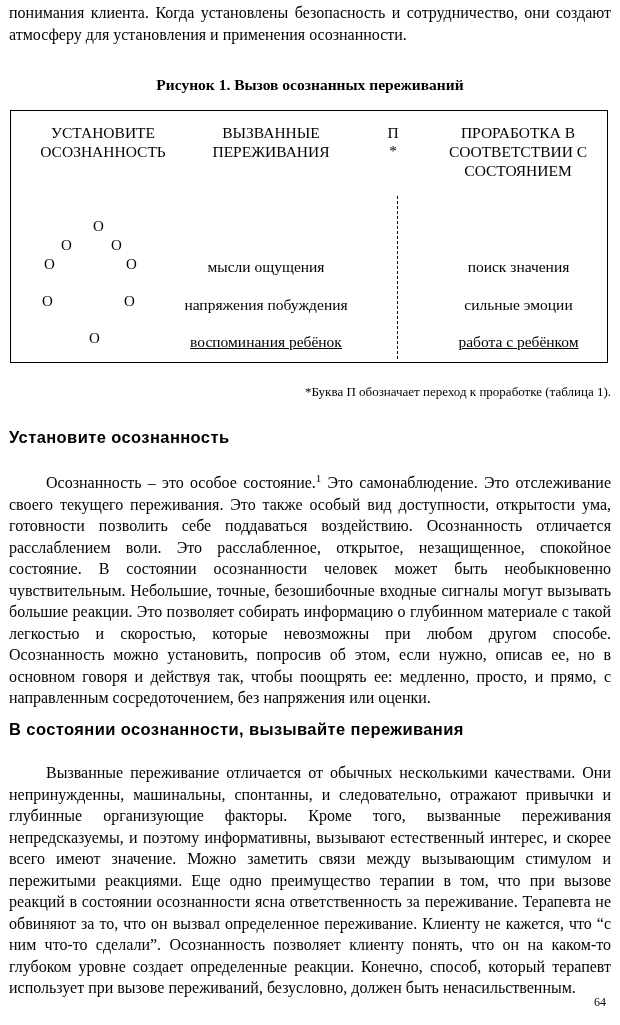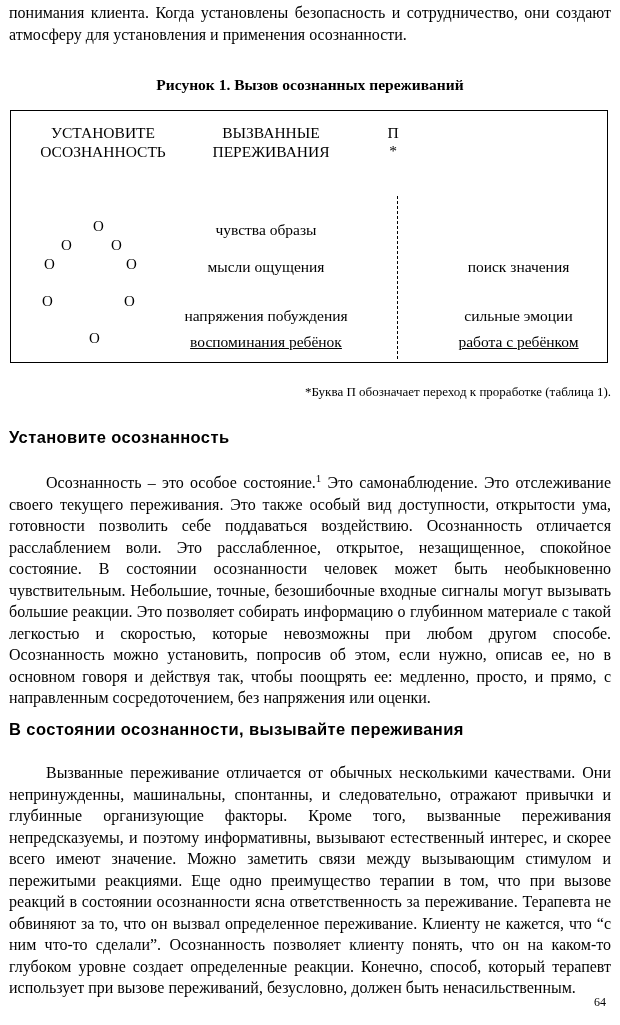--- a/index.html
+++ b/index.html
@@ -67,21 +67,21 @@
   .frow {
     position: absolute;
     text-align: center;
     font-size: 15.5px;
     line-height: 18px;
   }
   .evoked  { left: 170px; width: 170px; }
   .process { left: 415px; width: 185px; }
   .r1 { top: 110px; }
   .r2 { top: 147px; }
-  .r3 { top: 196px; }
+  .r3 { top: 185px; }
   .r4 { top: 222px; text-decoration: underline; }
   .footnote {
     position: absolute;
     top: 384px; left: 9px; right: 9px;
     margin: 0;
     font-size: 13px;
     text-indent: 27px;
     text-align: right;
   }
   .sec-heading {
@@ -124,33 +124,33 @@
 
   <p class="top-para">понимания клиента. Когда установлены безопасность и сотрудничество, они создают атмосферу для установления и применения осознанности.</p>
 
   <div class="fig-caption">Рисунок 1. Вызов осознанных переживаний</div>
 
   <div class="fig-box">
     <div class="fcol col1-h">УСТАНОВИТЕ ОСОЗНАННОСТЬ</div>
     <div class="fcol col2-h">ВЫЗВАННЫЕ ПЕРЕЖИВАНИЯ</div>
     <div class="fcol col3-p">П</div>
     <div class="fcol col3-s">*</div>
+    <div class="fcol col4-h">ПРОРАБОТКА В СООТВЕТСТВИИ С СОСТОЯНИЕМ</div>
 
     <div class="dash-line"></div>
 
     <span class="circ c1">O</span>
     <span class="circ c2">O</span>
     <span class="circ c3">O</span>
     <span class="circ c4">O</span>
     <span class="circ c5">O</span>
     <span class="circ c6">O</span>
     <span class="circ c7">O</span>
     <span class="circ c8">O</span>
 
-    <div class="frow evoked r1">чувства образы</div>
     <div class="frow evoked r2">мысли ощущения</div>
     <div class="frow evoked r3">напряжения побуждения</div>
     <div class="frow evoked r4">воспоминания ребёнок</div>
 
     <div class="frow process r2">поиск значения</div>
     <div class="frow process r3">сильные эмоции</div>
     <div class="frow process r4">работа с ребёнком</div>
   </div>
 
   <p class="footnote">*Буква П обозначает переход к проработке (таблица 1).</p>

